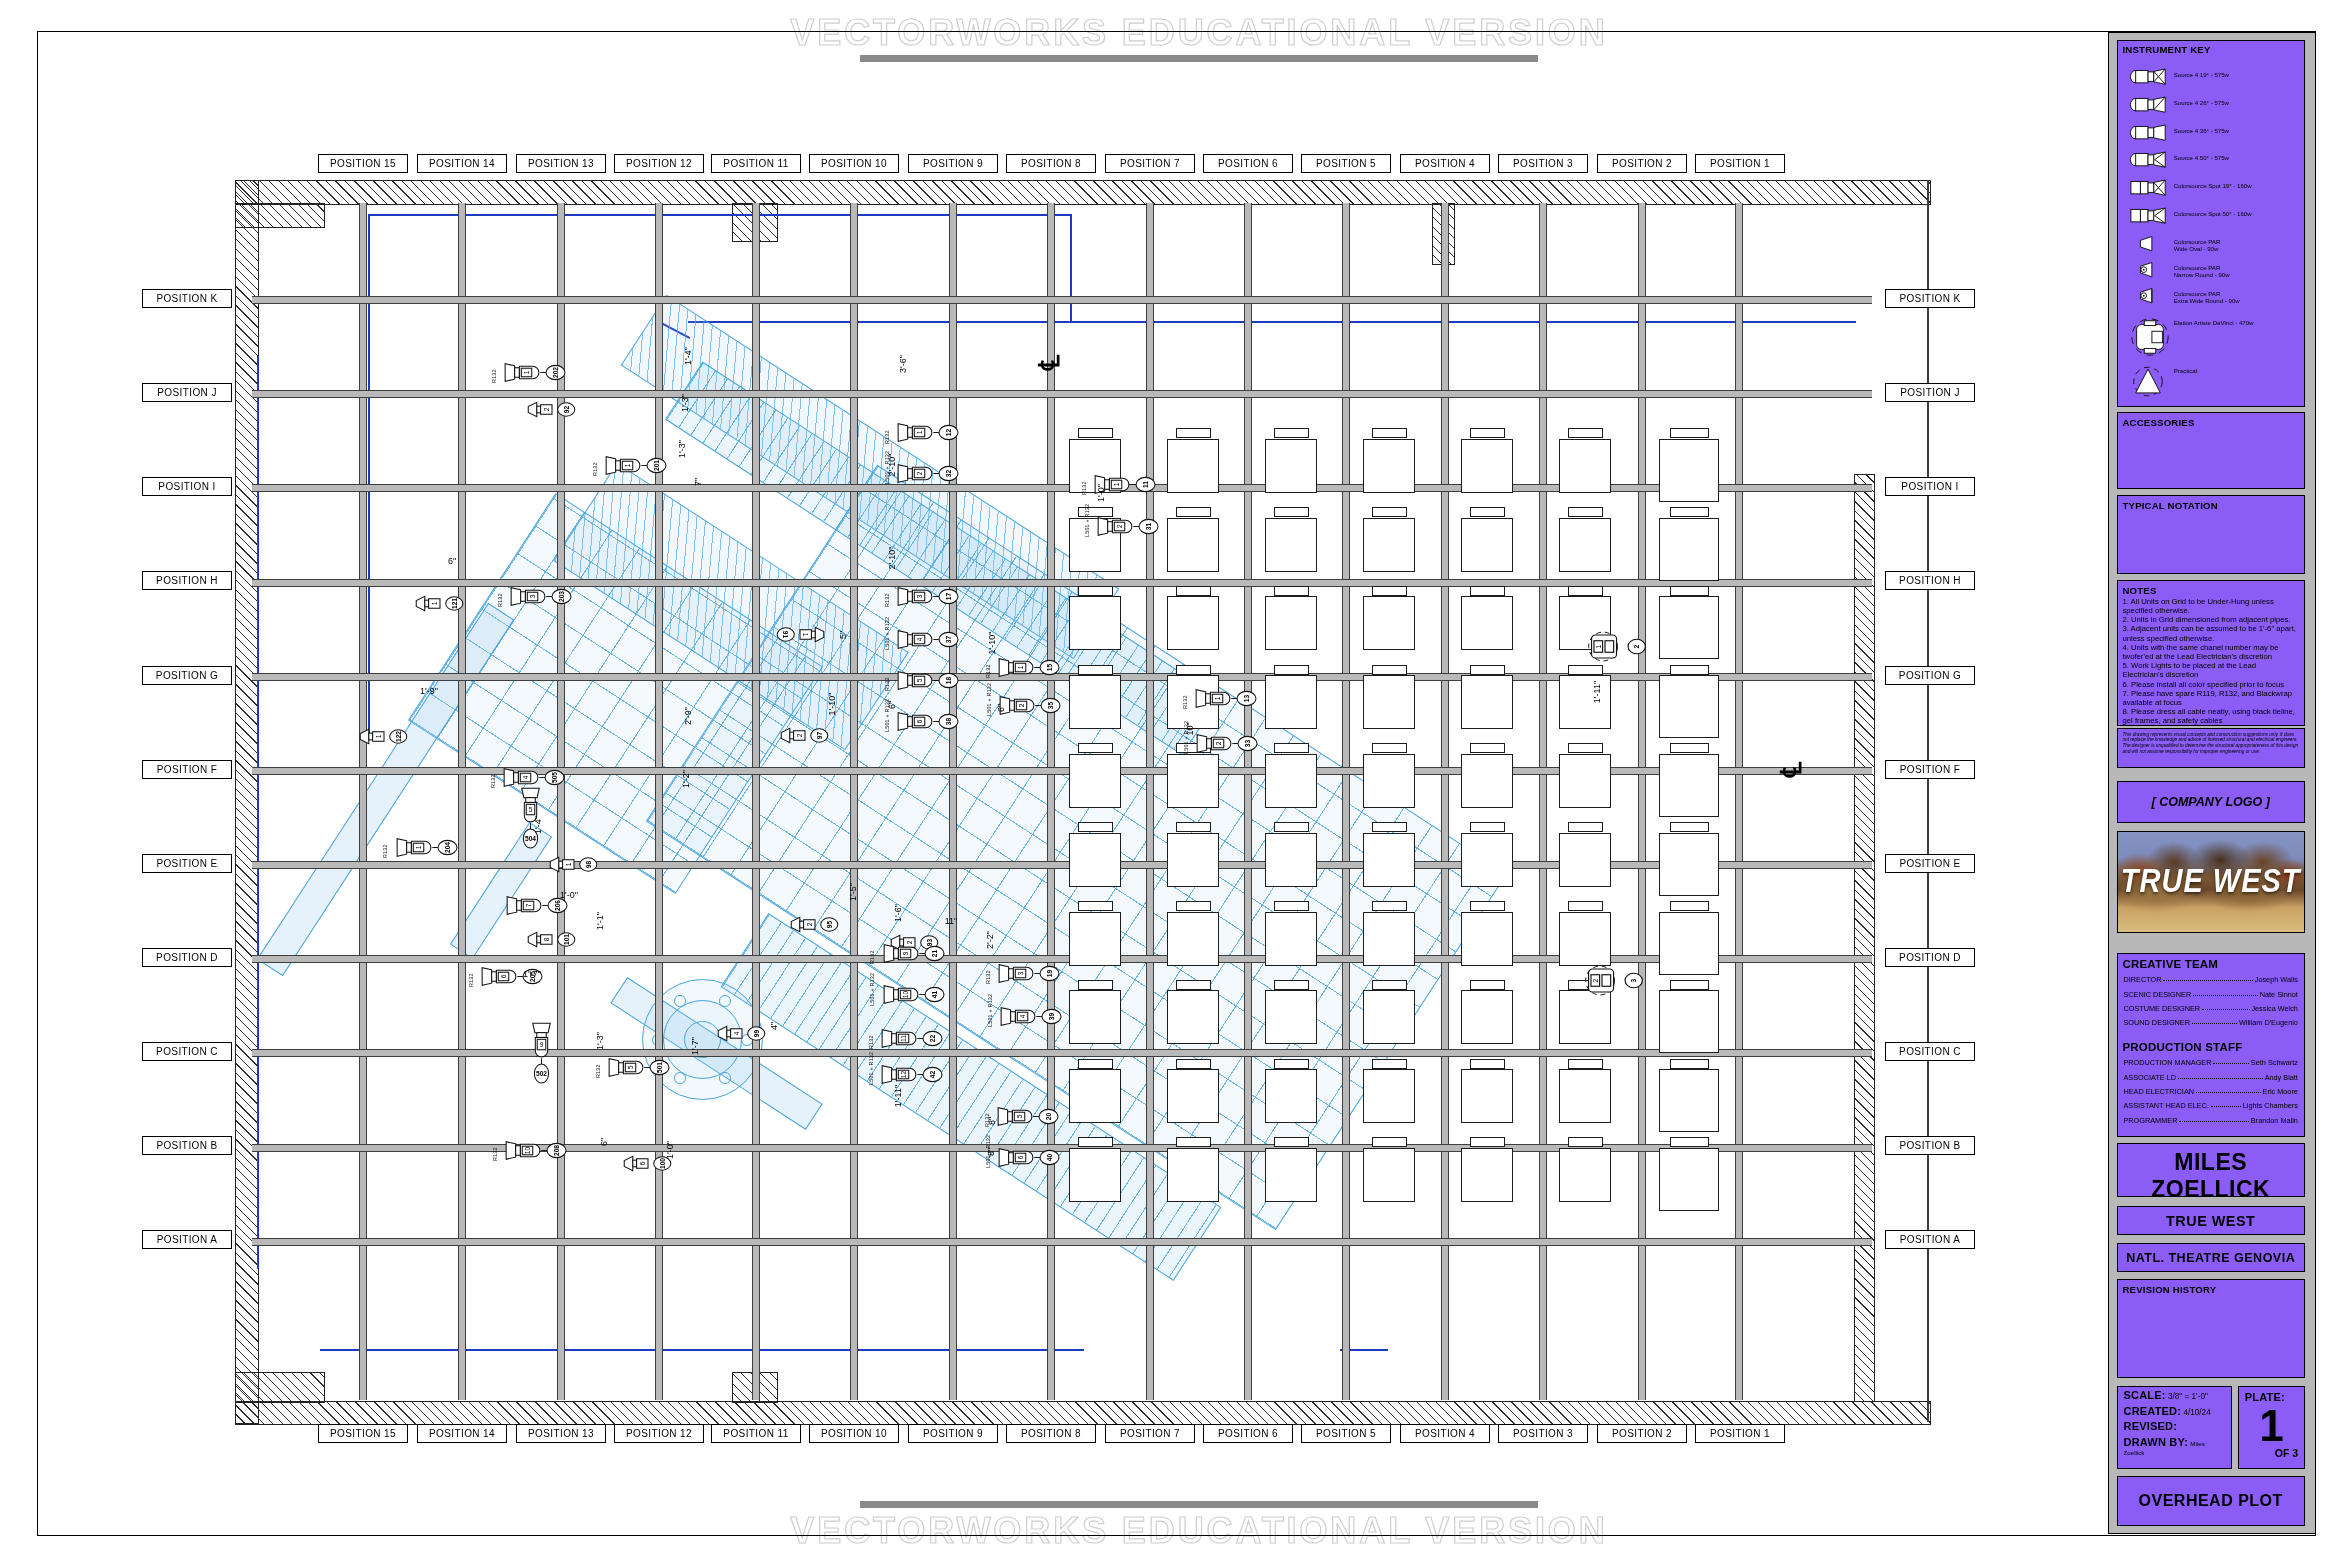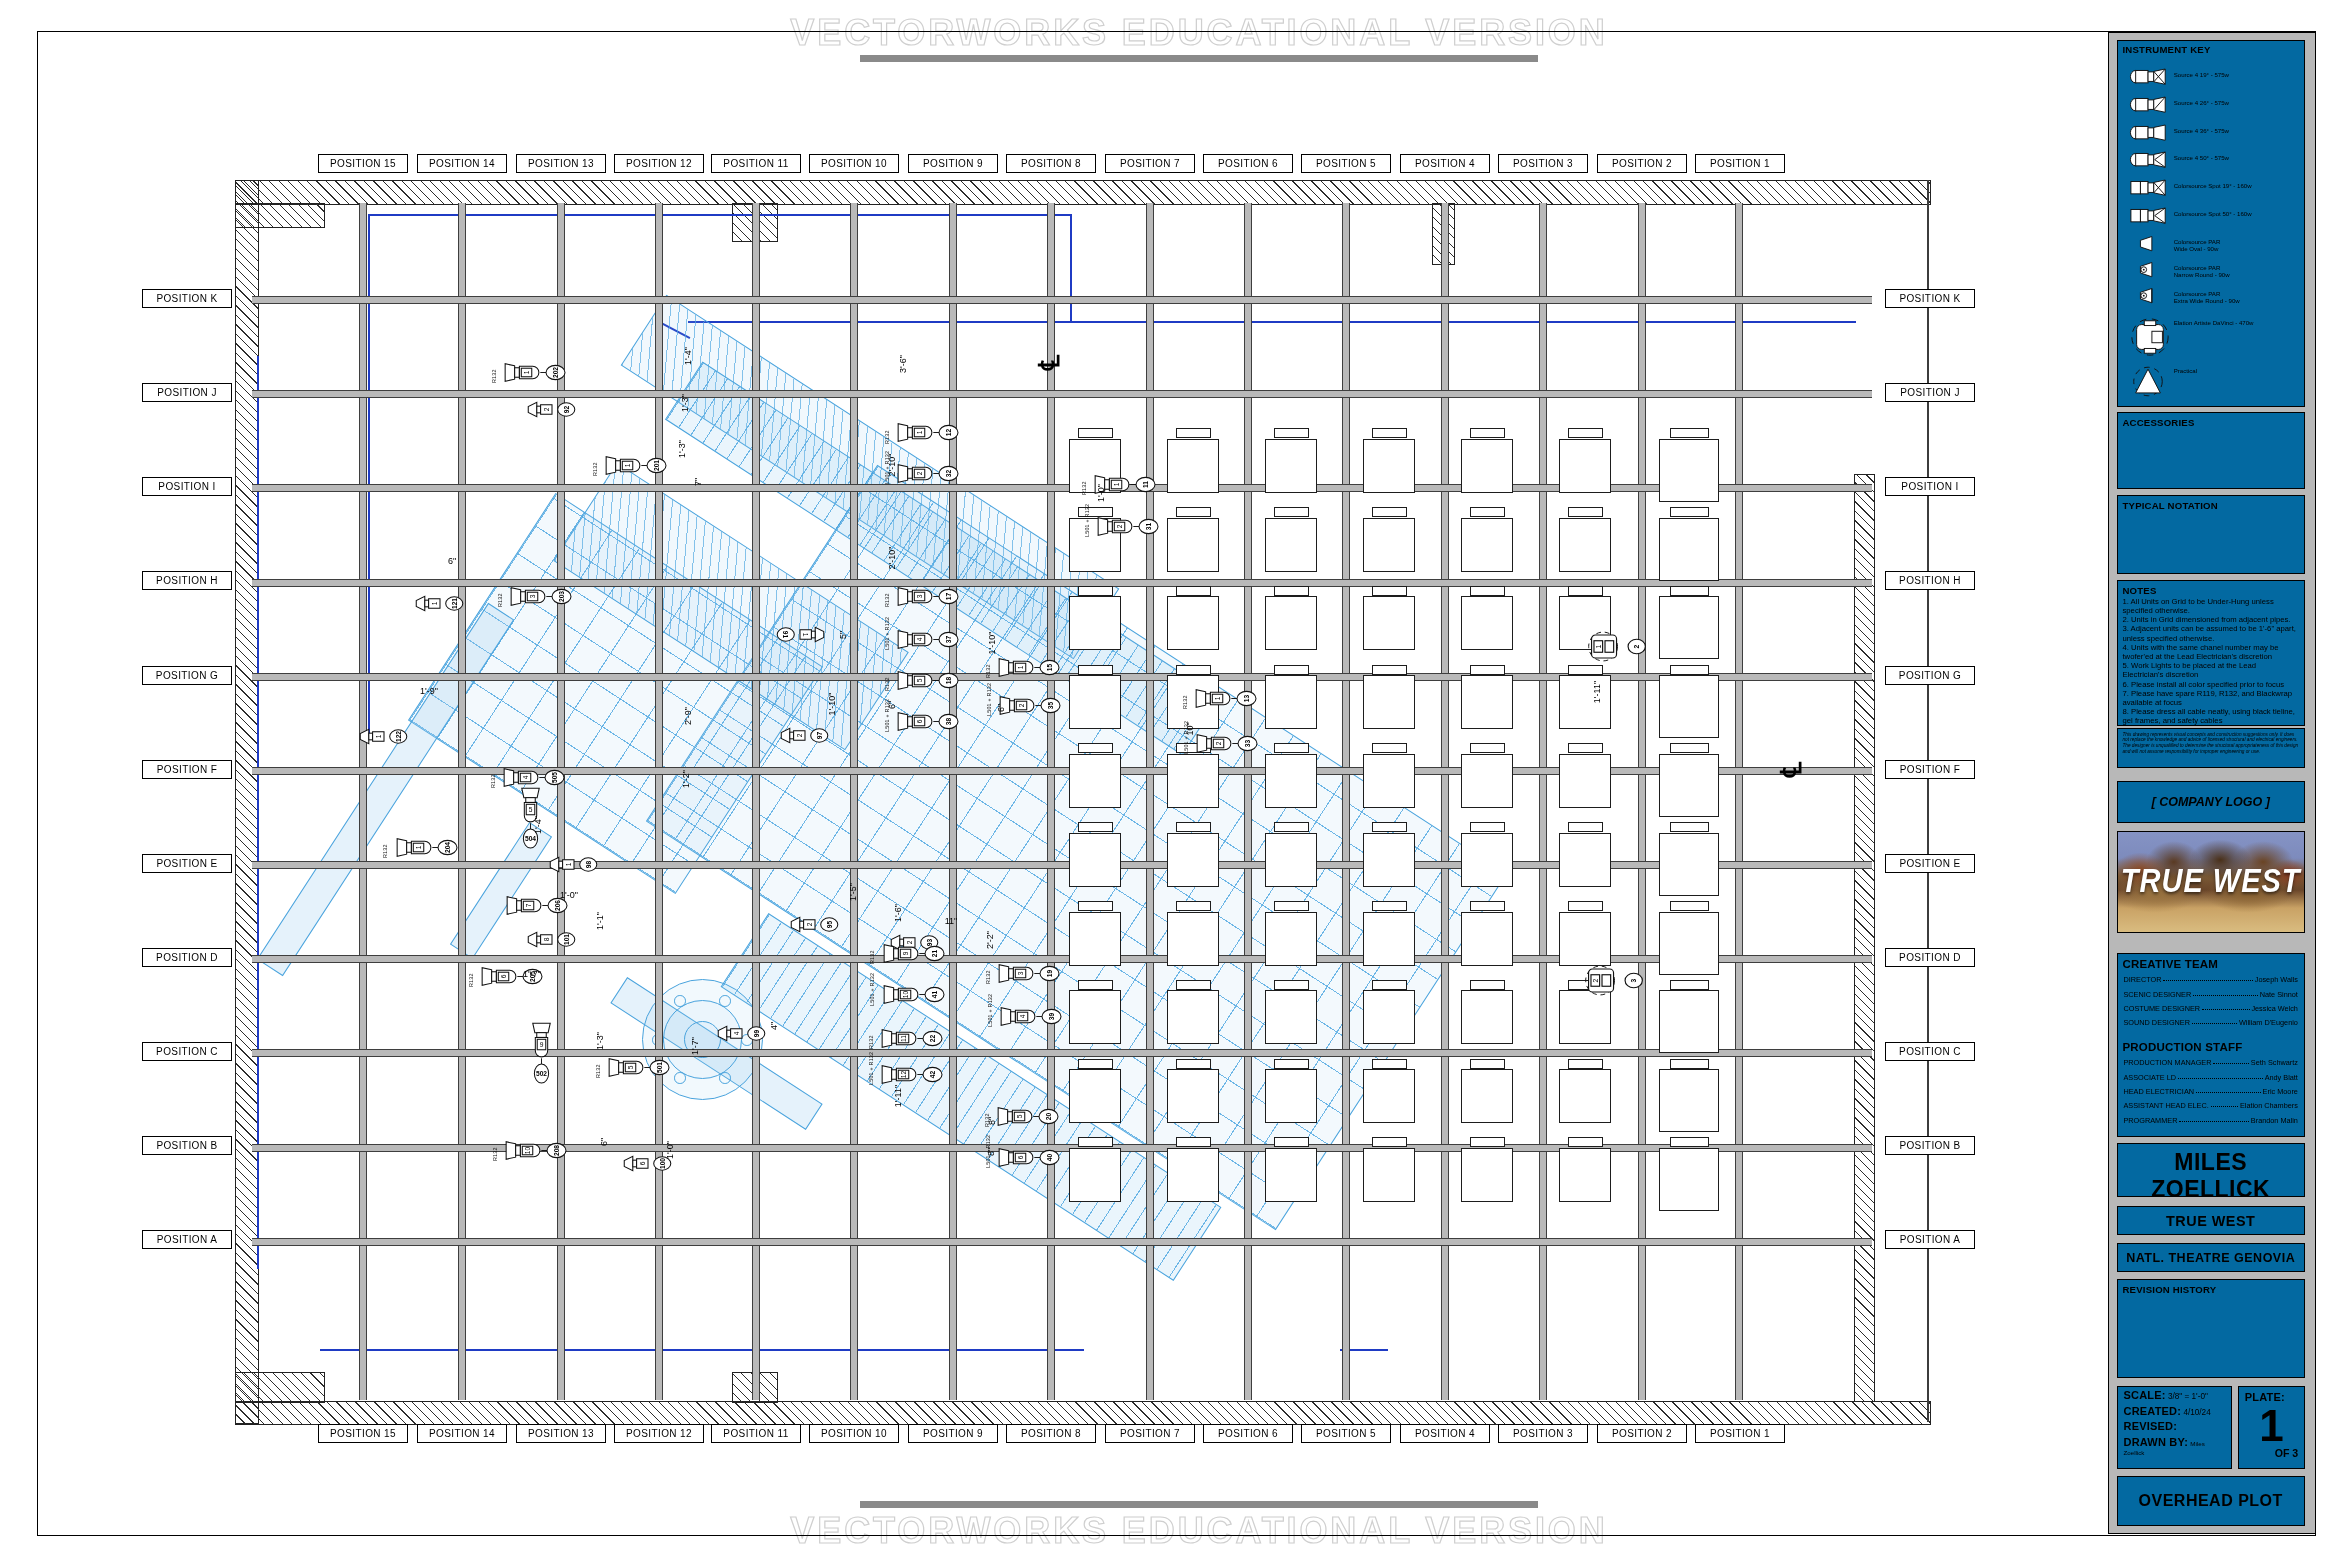--- a/index.html
+++ b/index.html
@@ -40,21 +40,21 @@
   .seatclamp{position:absolute;border:1.2px solid #1d1d1d;background:#fff;}
   
   .fx{position:absolute;}
   .acc{position:absolute;font-size:5.4px;letter-spacing:0.2px;writing-mode:vertical-rl;transform:rotate(180deg);
     white-space:nowrap;color:#111;}
   .dim{position:absolute;font-size:9px;white-space:nowrap;transform:translate(-50%,-50%);}
   .dim.r90{transform:translate(-50%,-50%) rotate(-90deg);}
   .clmark{position:absolute;font-size:29px;font-weight:bold;transform:translate(-50%,-50%) rotate(-90deg);}
   
   .tb{position:absolute;left:2108px;top:32px;width:208px;height:1502px;background:#b8b8b8;border:1.9px solid #000;box-sizing:border-box;}
-  .panel{position:absolute;left:7.7px;width:188px;background:#0369a1;border:1.5px solid #000;box-sizing:border-box;}
+  .panel{position:absolute;left:7.7px;width:188px;background:#8b5cf6;border:1.5px solid #000;box-sizing:border-box;}
   .ptitle{font-size:9.6px;font-weight:bold;padding:3.8px 4.8px 0 4.8px;letter-spacing:0.2px;}
   .keyrow{position:absolute;left:0;width:100%;}
   .keyicon{position:absolute;left:11.5px;top:0;}
   .keylabel{position:absolute;left:56px;top:2.9px;font-size:6.1px;line-height:7.3px;white-space:pre-line;}
   .noteline{font-size:7.7px;line-height:9.2px;padding:0 4.8px;}
   .disc{font-size:4.7px;line-height:5.6px;padding:2.9px 4.8px;font-style:italic;}
   .teamrow{display:flex;align-items:flex-end;font-size:7.3px;padding:0 5.8px;height:14.4px;}
   .teamrow .dots{flex:1;border-bottom:1.3px dotted #000;margin:0 1.9px 2.9px 1.9px;}
   .bigname{font-size:23px;font-weight:bold;text-align:center;letter-spacing:0.5px;margin-top:4.8px;}
   .contact{font-size:9px;text-align:center;margin-top:1.9px;}
@@ -1153,21 +1153,21 @@
       <span>Andy Blatt</span>
           </div>
           <div class="teamrow">
             <span>HEAD ELECTRICIAN</span>
       <span class="dots"></span>
       <span>Eric Moore</span>
           </div>
           <div class="teamrow">
             <span>ASSISTANT HEAD ELEC.</span>
       <span class="dots"></span>
-      <span>Elation Chambers</span>
+      <span>Lights Chambers</span>
           </div>
           <div class="teamrow">
             <span>PROGRAMMER</span>
       <span class="dots"></span>
       <span>Brandon Malin</span>
           </div>
         </div>
     </div>
     <div class="panel" style="top:1110px;height:54px;">
       <div class="bigname">MILES ZOELLICK</div>

